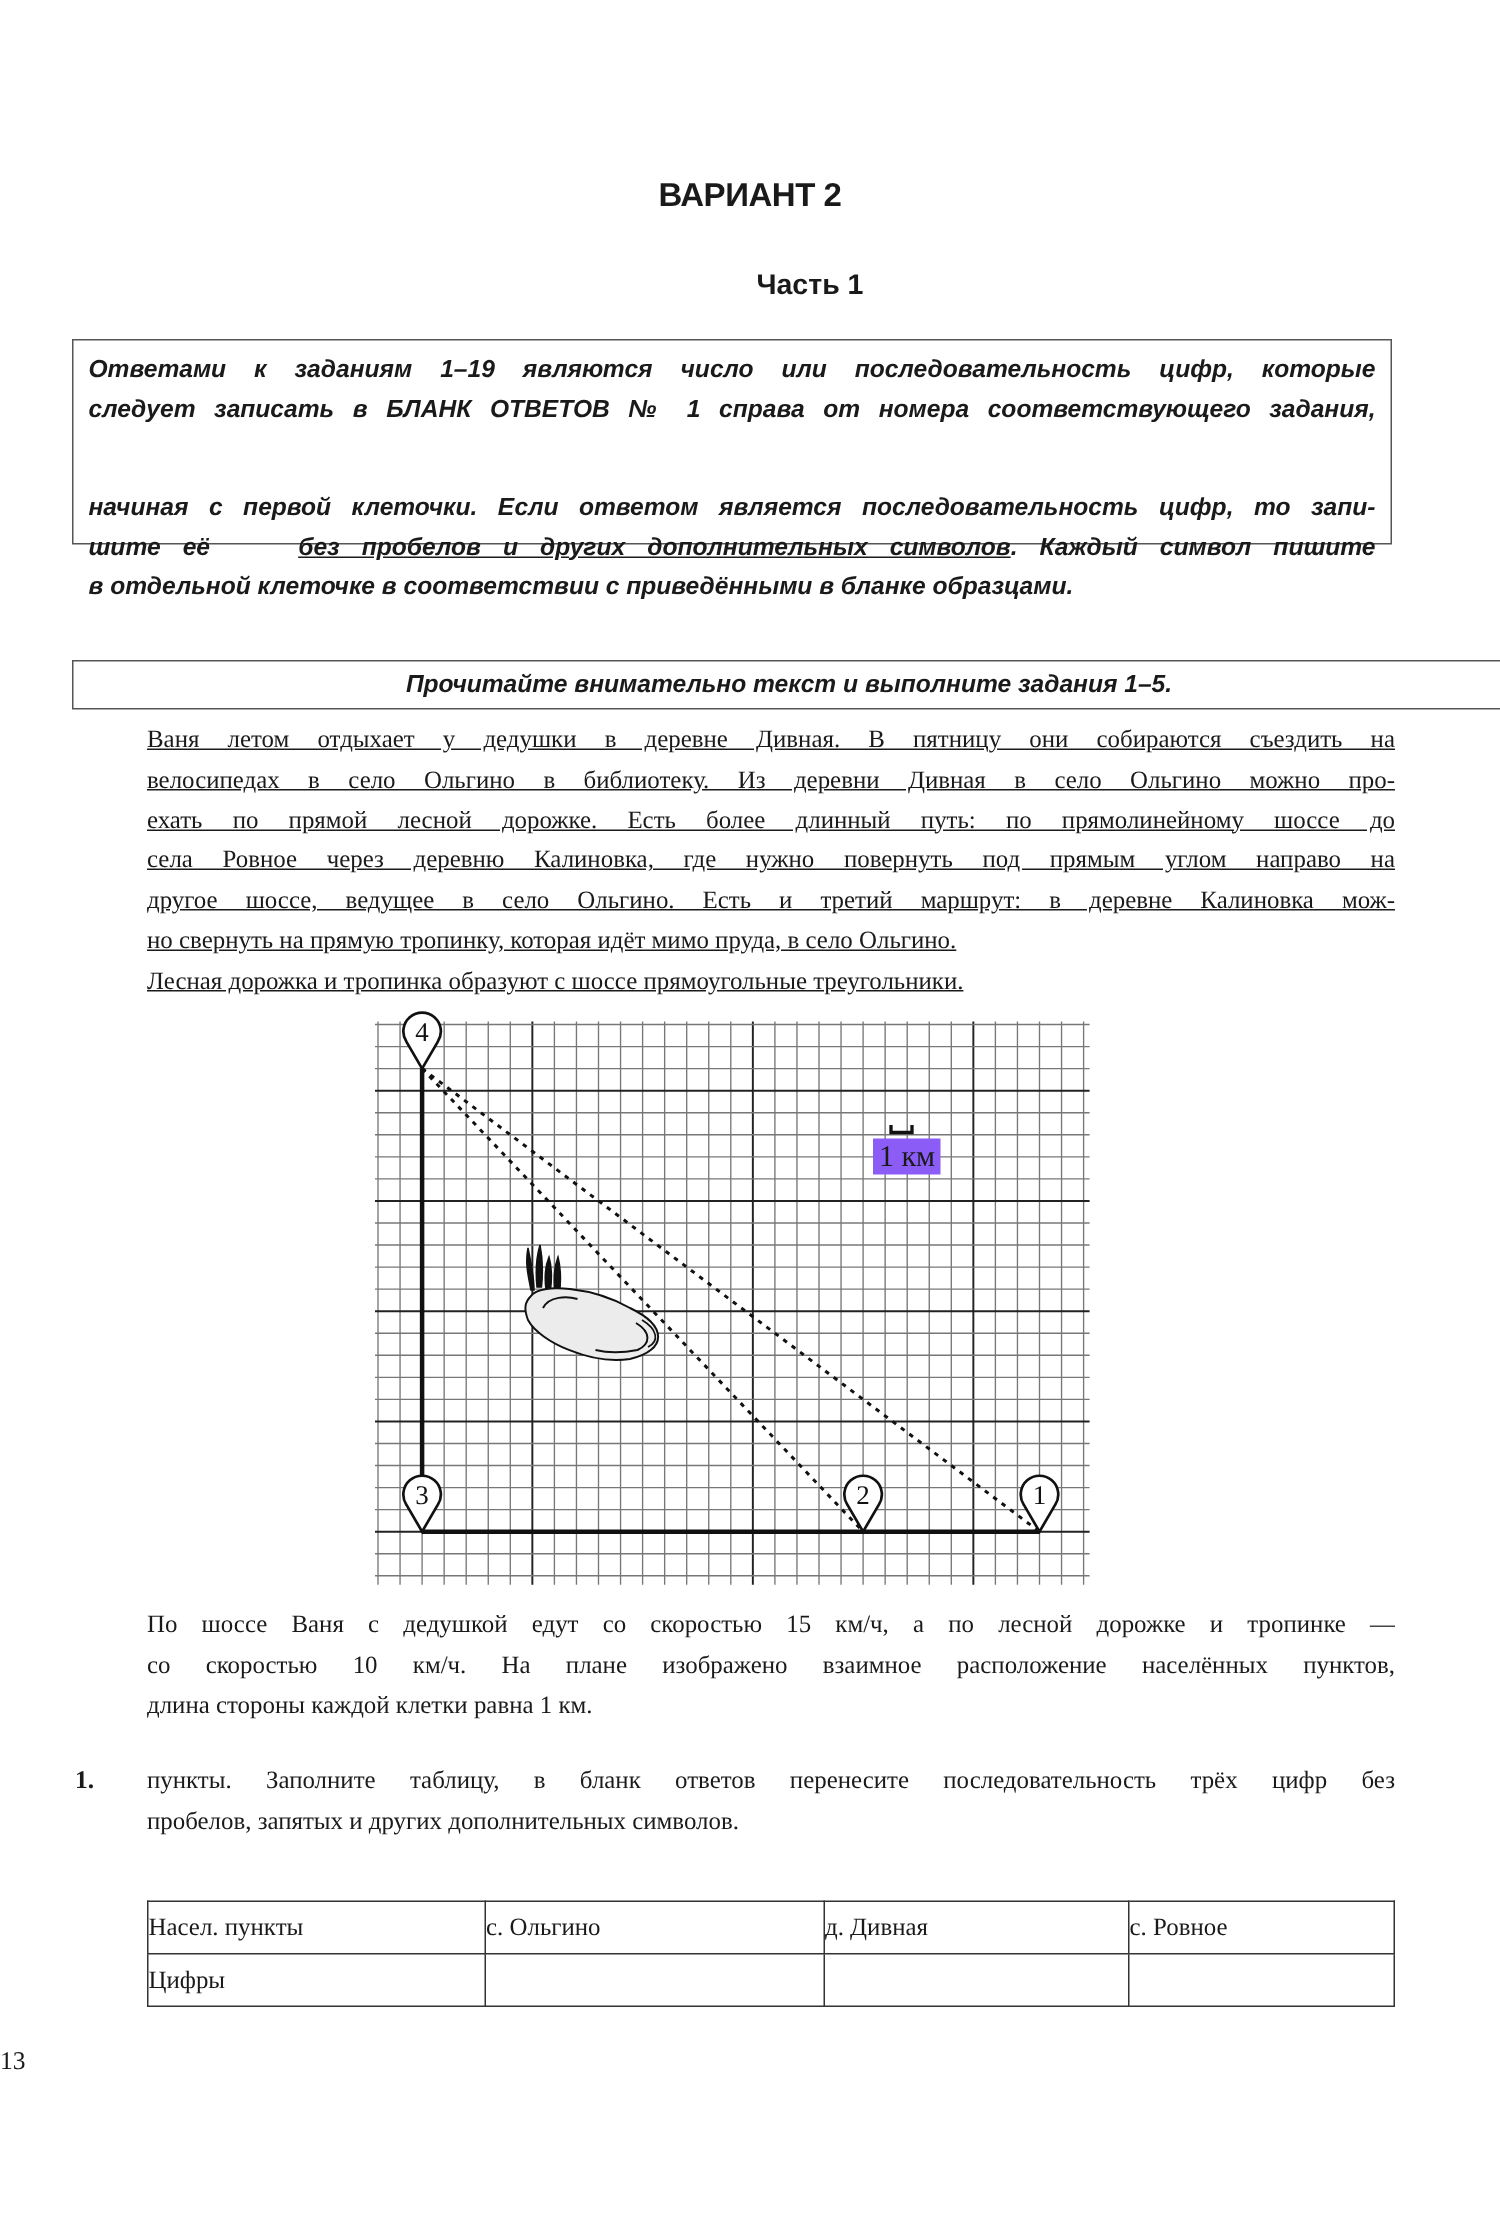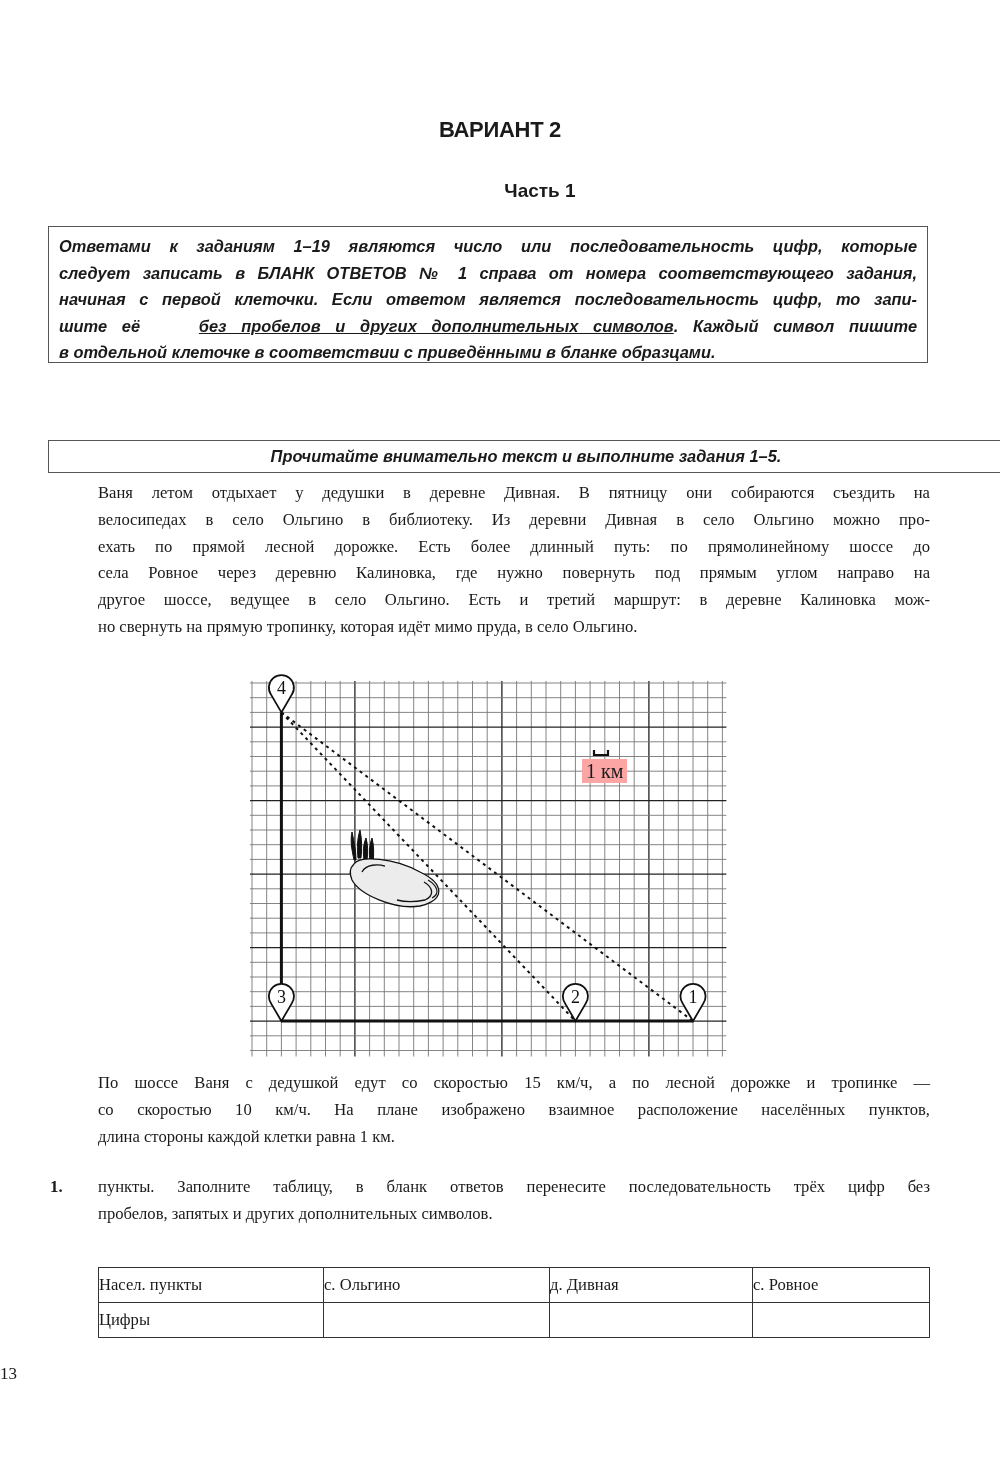--- a/index.html
+++ b/index.html
@@ -43,50 +43,51 @@
   }
   table.answers td {
     border: 1px solid #333; text-align: left; height: 34px; padding: 0;
   }
   .pagenum {
     left: 0; width: 1000px; top: 1364px; text-align: left;
     font-family: "Liberation Serif", serif; font-size: 17px;
   }
   #map-svg { position: absolute; left: 0; top: 0; }
   .scale-label {
-    left: 582px; top: 759px; background: #fca5a5; padding: 0 4px;
+    left: 582px; top: 759px; background: #8b5cf6; padding: 0 4px;
     font-family: "Liberation Serif", serif; font-size: 20px; line-height: 24px;
   }
   .marker-label {
     font-family: "Liberation Serif", serif; font-size: 18px;
   }
 </style>
 </head>
 <body>
 
 <div class="abs title">ВАРИАНТ 2</div>
 <div class="abs part">Часть 1</div>
 
 <div class="abs box1">
   <span class="ln" style="display:block;text-align:justify;text-align-last:justify;">Ответами к заданиям 1–19 являются число или последовательность цифр, которые</span>
   <span class="ln" style="display:block;text-align:justify;text-align-last:justify;">следует записать в БЛАНК ОТВЕТОВ № 1 справа от номера соответствующего задания,</span>
-  <span class="ln" style="display:block;text-align:justify;text-align-last:justify;">начиная с первой клеточки. Если ответом является последовательность цифр, то запи-</span>
+  <span class="ln" style="display:block;text-align:justify;text-align-last:justify;margin-top:39px;">начиная с первой клеточки. Если ответом является последовательность цифр, то запи-</span>
   <span style="display:block;text-align:justify;text-align-last:justify;"><span>шите её </span><u>без пробелов и других дополнительных символов</u><span>. Каждый символ пишите</span></span>
   <span class="ln" style="display:block;">в отдельной клеточке в соответствии с приведёнными в бланке образцами.</span>
 </div>
 
 <div class="abs box2">Прочитайте внимательно текст и выполните задания 1–5.</div>
 
-<div class="abs para" style="top:480px;">
+<div class="abs para" style="top:480px;text-decoration:underline;">
   <span class="ln">Ваня летом отдыхает у дедушки в деревне Дивная. В пятницу они собираются съездить на</span>
   <span class="ln">велосипедах в село Ольгино в библиотеку. Из деревни Дивная в село Ольгино можно про-</span>
   <span class="ln">ехать по прямой лесной дорожке. Есть более длинный путь: по прямолинейному шоссе до</span>
   <span class="ln">села Ровное через деревню Калиновка, где нужно повернуть под прямым углом направо на</span>
   <span class="ln">другое шоссе, ведущее в село Ольгино. Есть и третий маршрут: в деревне Калиновка мож-</span>
   <span class="ln last">но свернуть на прямую тропинку, которая идёт мимо пруда, в село Ольгино.</span>
+  <span class="ln last">Лесная дорожка и тропинка образуют с шоссе прямоугольные треугольники.</span>
 </div>
 
 <svg id="map-svg" width="1000" height="1475">
   <g id="grid">
       <line x1="252" y1="681" x2="252" y2="1056.5" stroke="#777" stroke-width="0.9"></line>
       <line x1="266.7" y1="681" x2="266.7" y2="1056.5" stroke="#777" stroke-width="0.9"></line>
       <line x1="281.4" y1="681" x2="281.4" y2="1056.5" stroke="#777" stroke-width="0.9"></line>
       <line x1="296.1" y1="681" x2="296.1" y2="1056.5" stroke="#777" stroke-width="0.9"></line>
       <line x1="310.8" y1="681" x2="310.8" y2="1056.5" stroke="#777" stroke-width="0.9"></line>
       <line x1="325.5" y1="681" x2="325.5" y2="1056.5" stroke="#777" stroke-width="0.9"></line>

